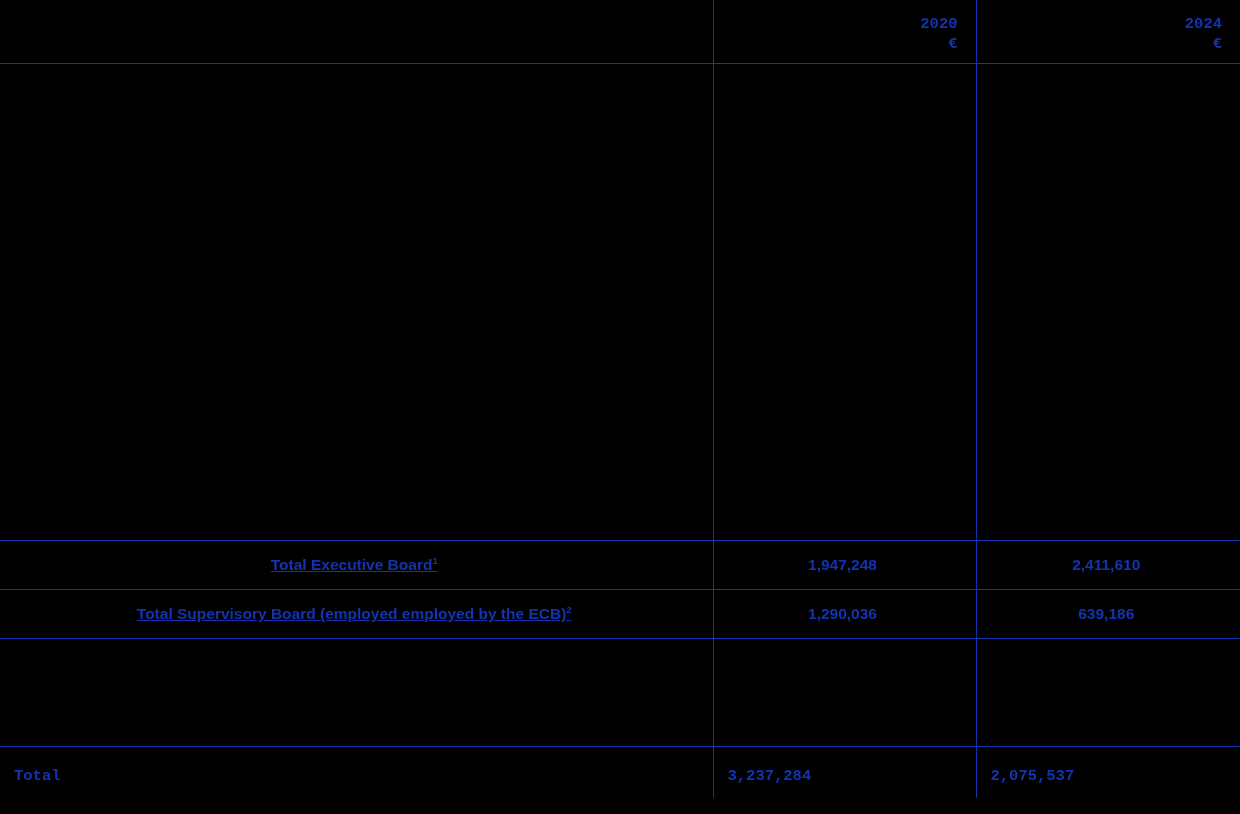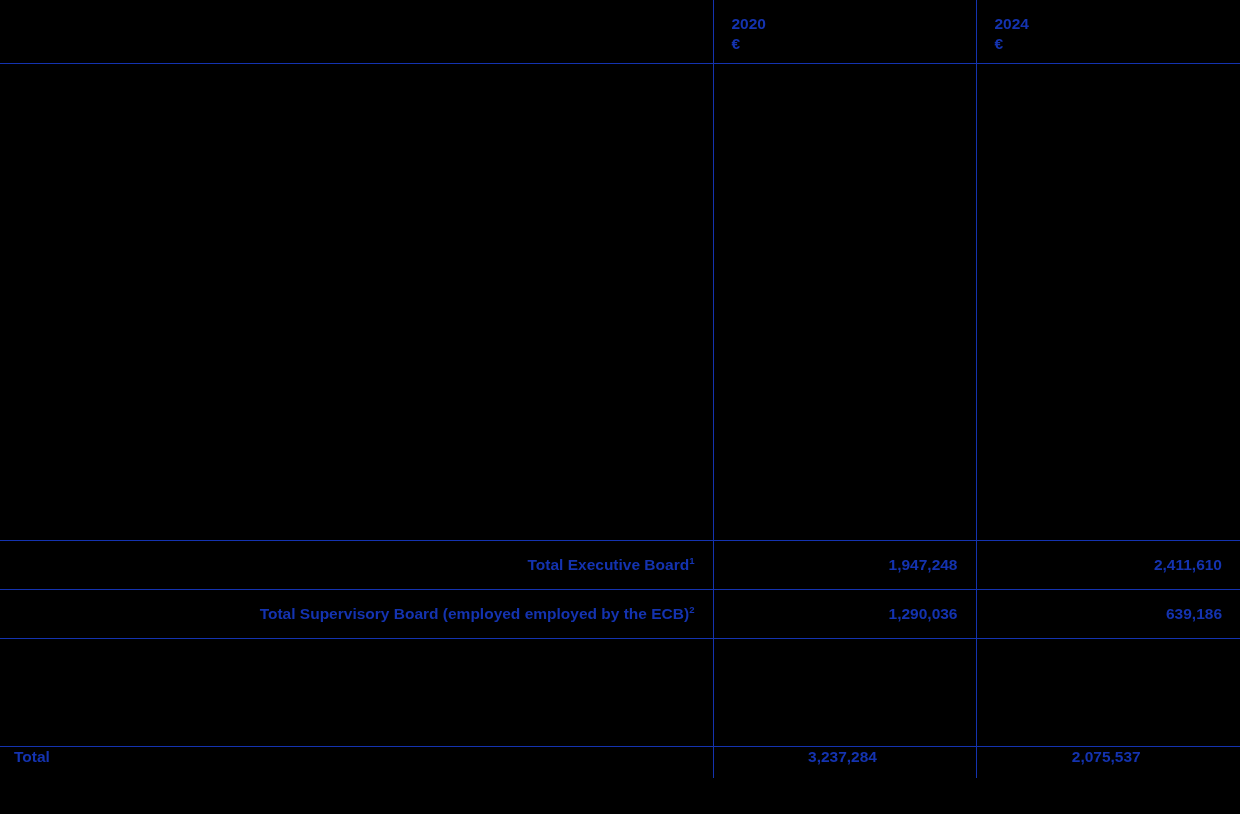--- a/index.html
+++ b/index.html
@@ -26,59 +26,61 @@
     table-layout: fixed;
     font-size: 15.5px;
     font-weight: bold;
     color: #1433b0;
   }
   col.c-label { width: 713px; }
   col.c-2020  { width: 263px; }
   col.c-2019  { width: 264px; }
 
   .hdr-cell {
-    text-align: left;
+    text-align: right;
     vertical-align: top;
     padding: 14px 18px 8px 18px;
     line-height: 1.32;
     border-bottom: 1.3px solid #1433b0;
+    font-family: Liberation Mono, monospace;
   }
   .hdr-blank {
     border-bottom: 1.3px solid #1433b0;
   }
   .hdr-year { display: block; }
   .hdr-cur  { display: block; }
 
   .vline-left  { border-left: 1.3px solid #1433b0; }
   .vline-right { border-right: 1.3px solid #1433b0; }
 
   .spacer-row td {
     height: 474px;
     border-bottom: 1.3px solid #1433b0;
   }
   .row td {
     padding: 10px 18px 10px 14px;
     line-height: 1.25;
     border-bottom: 1.3px solid #1433b0;
     height: 28px;
   }
-  .row td.label { text-align: right; }
-  .row td.num   { text-align: right; }
+  .row td.label { text-align: center; text-decoration: underline; }
+  .row td.num   { text-align: center; }
 
   .gap-row td {
     height: 105px;
     border-bottom: 1.3px solid #1433b0;
   }
   .total-row td {
-    padding: 0 18px 12px 14px;
+    padding: 20px 18px 12px 14px;
     border-bottom: none;
     line-height: 1.25;
+    font-family: Liberation Mono, monospace;
   }
   .total-row td.label { text-align: left; }
-  .total-row td.num   { text-align: center; }
+  .total-row td.num   { text-align: left; }
 
   sup {
     font-size: 0.62em;
     vertical-align: super;
     line-height: 0;
   }
 </style>
 </head>
 <body>
 

